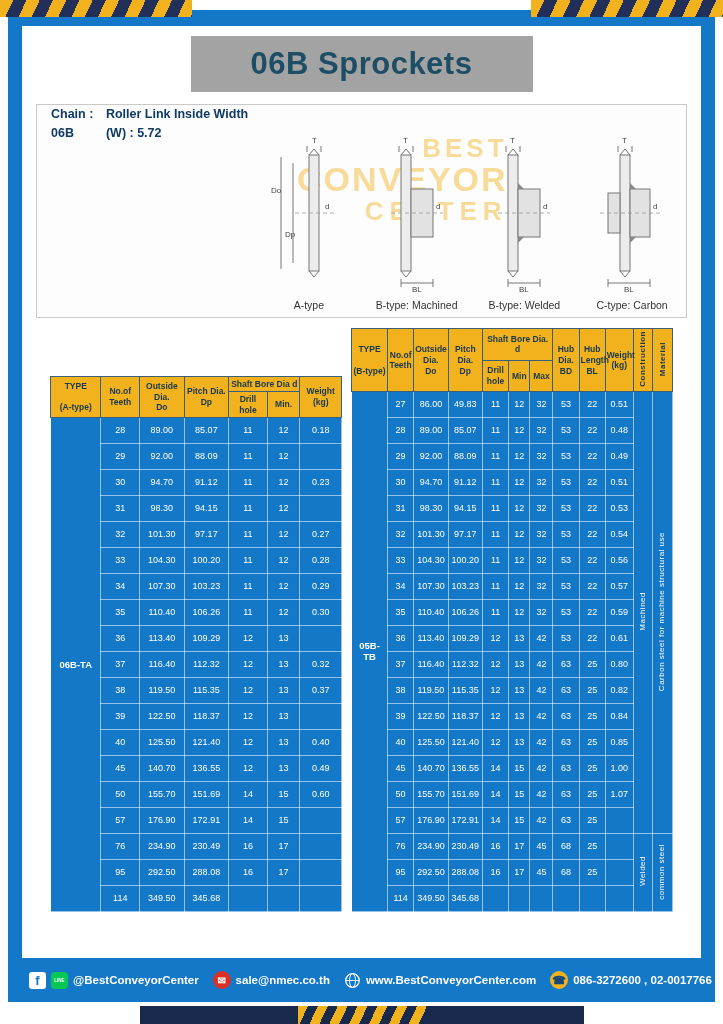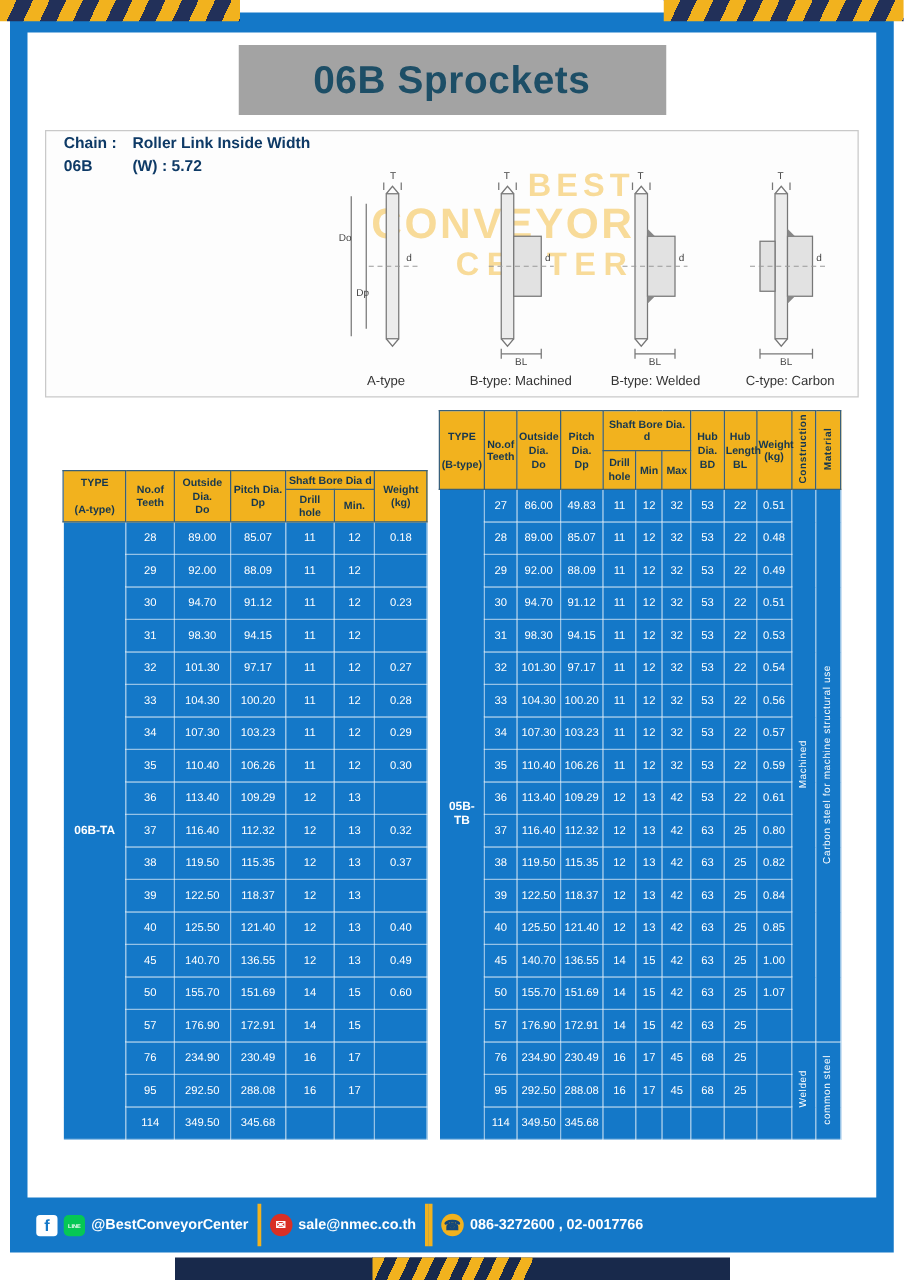--- a/index.html
+++ b/index.html
@@ -677,20 +677,28 @@
         <span class="ic-fb">f</span>
         <span class="ic-line">LINE</span>
         <span>@BestConveyorCenter</span>
       </div>
       <div class="fsep"></div>
       <div class="fseg">
         <span class="ic-mail">✉</span>
         <span>sale@nmec.co.th</span>
       </div>
       <div class="fsep"></div>
+      <div class="fseg">
+        <svg class="ic-globe" viewBox="0 0 18 18">
+          <circle cx="9" cy="9" r="7.2" fill="none" stroke="#fff" stroke-width="1.3"></circle>
+          <ellipse cx="9" cy="9" rx="3.2" ry="7.2" fill="none" stroke="#fff" stroke-width="1"></ellipse>
+          <line x1="1.8" y1="9" x2="16.2" y2="9" stroke="#fff" stroke-width="1"></line>
+        </svg>
+        <span>www.BestConveyorCenter.com</span>
+      </div>
       <div class="fsep"></div>
       <div class="fseg">
         <span class="ic-phone">☎</span>
         <span>086-3272600 , 02-0017766</span>
       </div>
     </div>
   </div>
 
   <div class="bottom-strip">
     <div class="bottom-hazard"></div>

